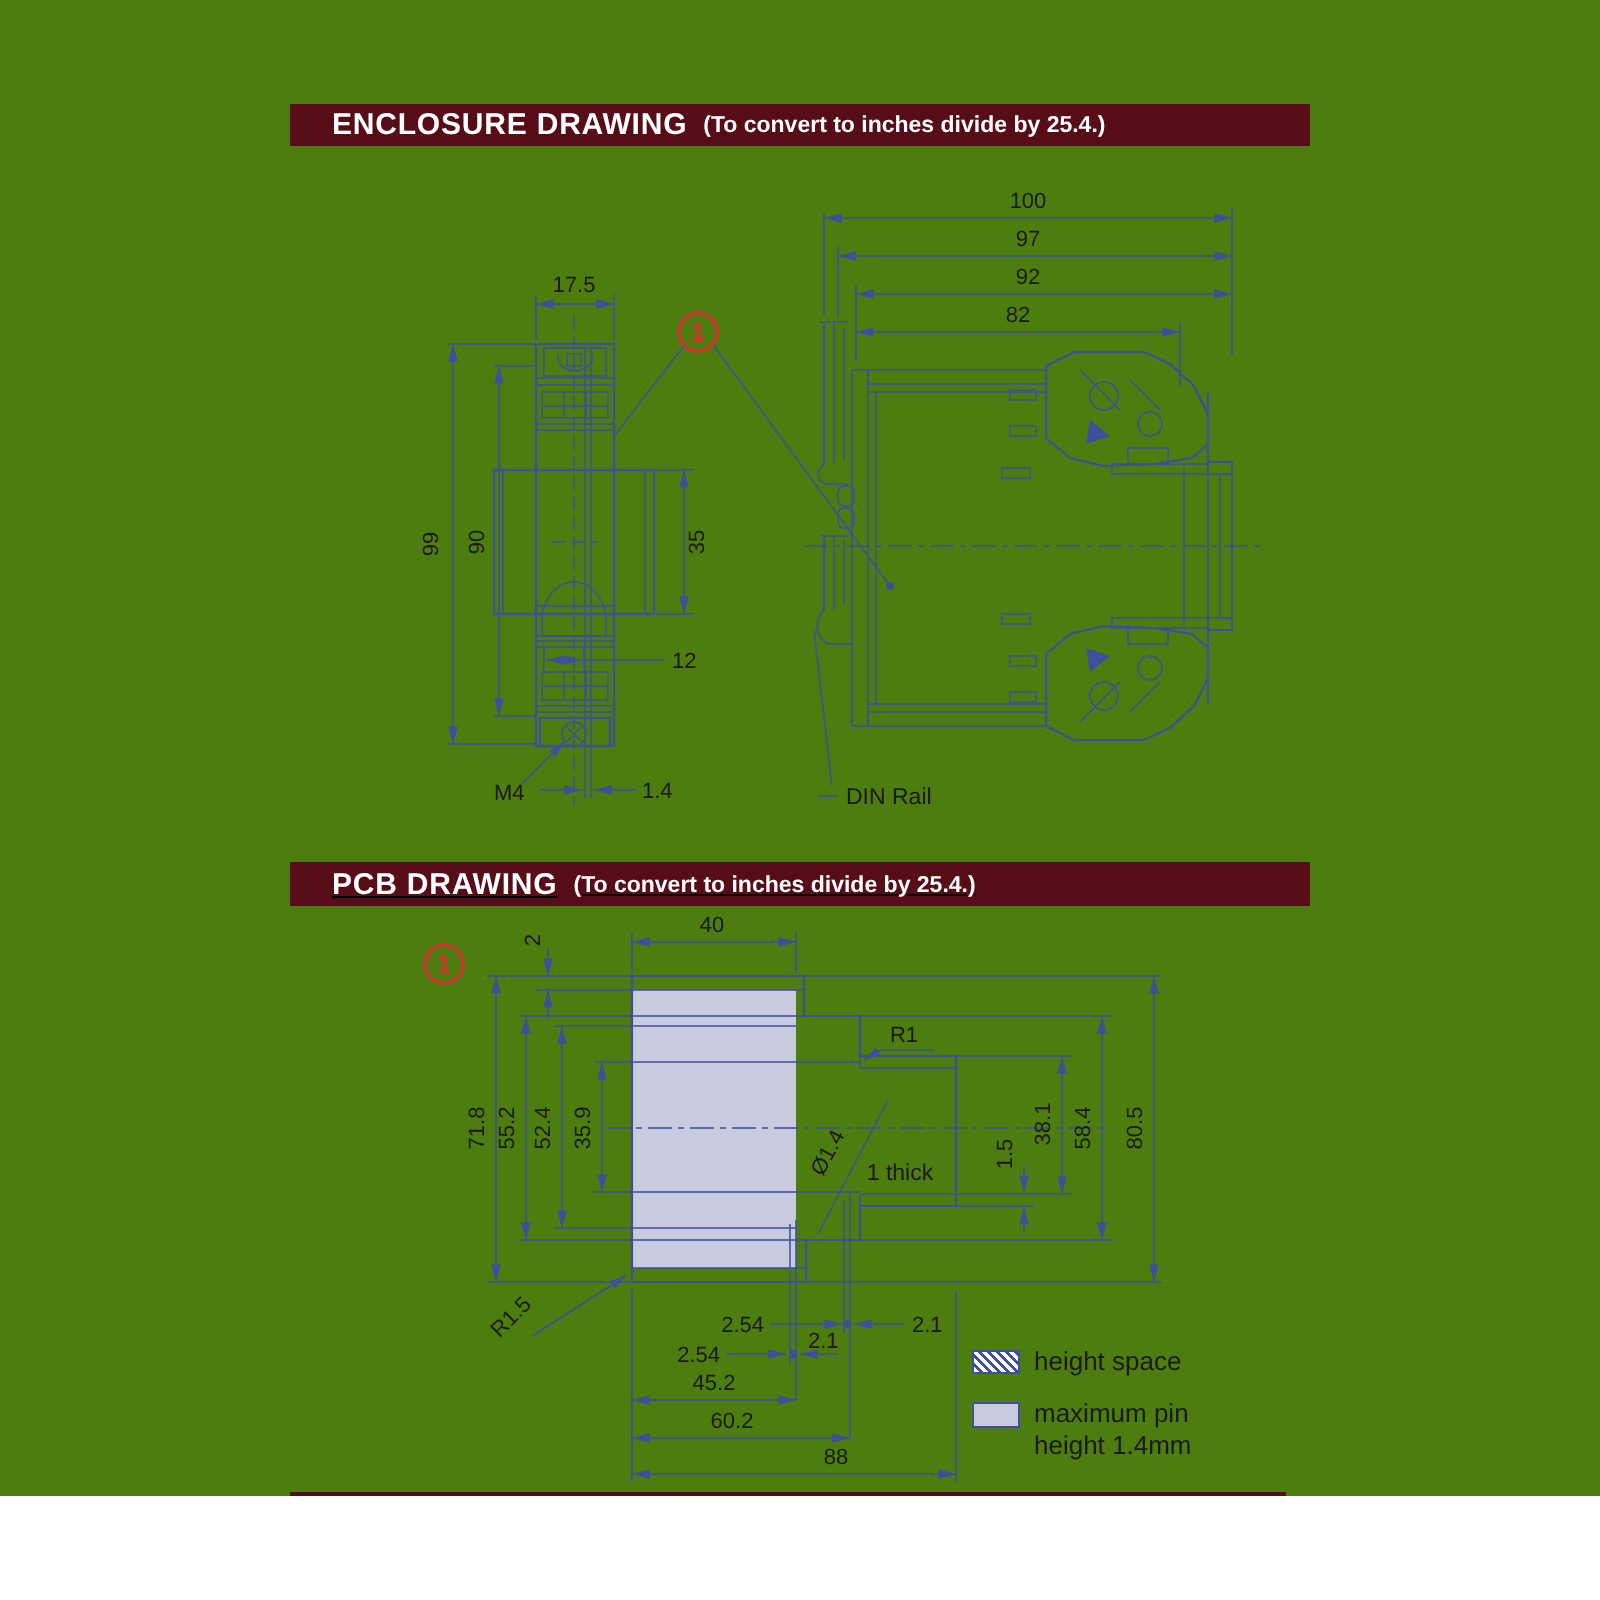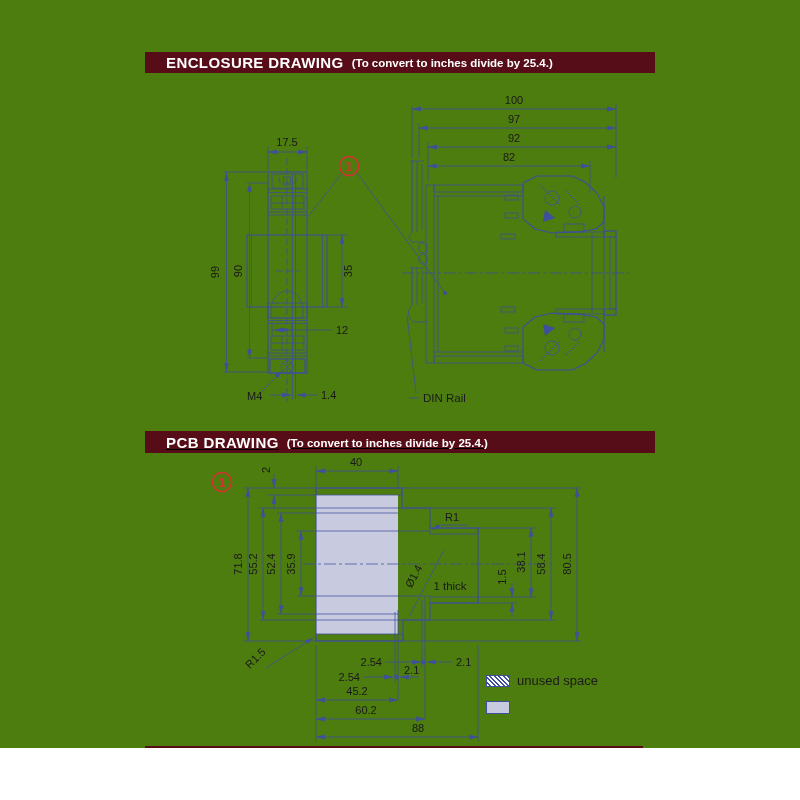--- a/index.html
+++ b/index.html
@@ -316,21 +316,22 @@
       <line class="dim" x1="316" y1="719" x2="425" y2="719" marker-start="url(#ar)" marker-end="url(#ar)"></line>
       <text class="txt" x="366" y="714" text-anchor="middle">60.2</text>
       <line class="dim" x1="316" y1="737" x2="478" y2="737" marker-start="url(#ar)" marker-end="url(#ar)"></line>
       <text class="txt" x="418" y="732" text-anchor="middle">88</text>
     </g>
   </svg>
 
   <div class="legend">
     <div class="lrow">
       <span class="sw hatch"></span>
-      <span class="ltext">unused space</span>
+      <span class="ltext">height space</span>
     </div>
     <div class="lrow">
       <span class="sw solid"></span>
+      <span class="ltext">maximum pin height 1.4mm</span>
     </div>
   </div>
 
   <div class="bottombar"></div>
 </div>
 
 </body></html>

